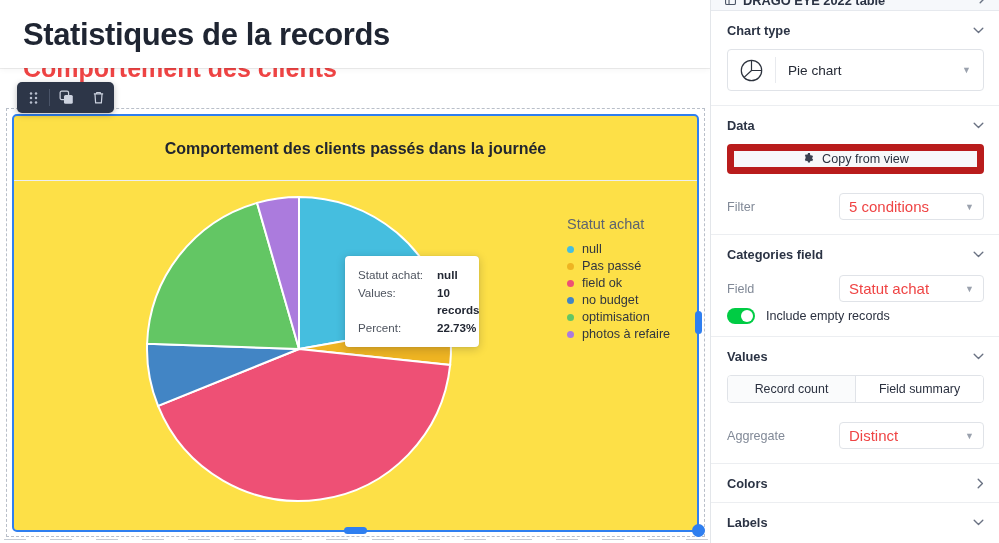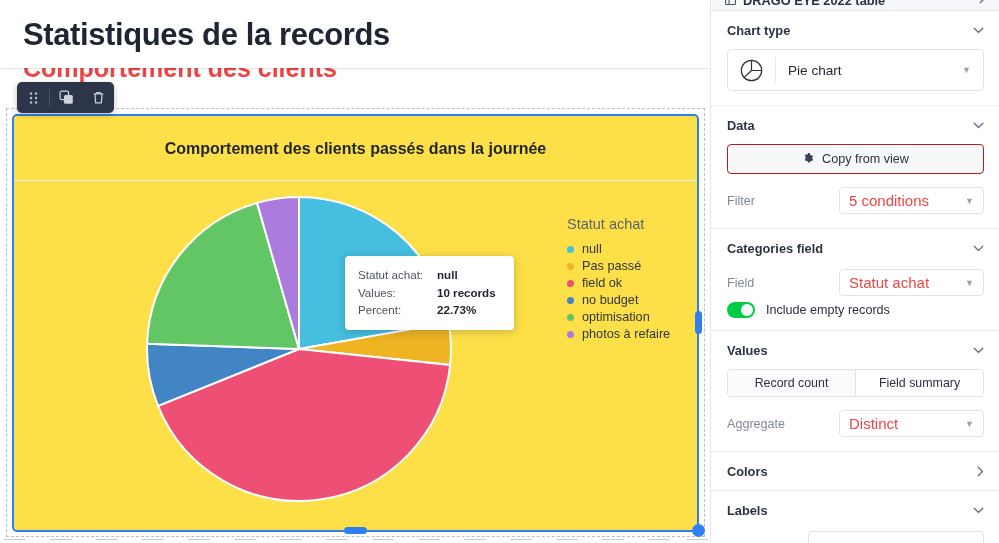--- a/index.html
+++ b/index.html
@@ -122,21 +122,21 @@
     margin-right: 8px; flex: none;
   }
   .legend-label {
     font-size: 12.7px; color: #31363f;
     white-space: nowrap;
   }
 
   
   #pie-tooltip {
     position: absolute; left: 345px; top: 256px;
-    width: 169px;
+    width: 134px;
     background: #ffffff;
     border-radius: 4px;
     box-shadow: 0 2px 10px rgba(20,25,40,0.22), 0 0 1px rgba(20,25,40,0.18);
     padding: 10px 13px 11px 13px;
     z-index: 30;
   }
   .tt-row { display: flex; font-size: 11.6px; line-height: 17.5px; color: #4d535e; }
   .tt-key { width: 62px; flex: none; }
   .tt-key.wide { width: 79px; }
   .tt-val { font-weight: bold; color: #222733; }
@@ -215,30 +215,30 @@
   }
   .big-select .bs-label { font-size: 13.6px; color: #262b36; margin-left: 12px; }
   .big-select .caret { margin-left: auto; margin-right: 12px; color: #9aa1ad; font-size: 9px; }
 
   
   .ghost-btn {
     display: flex; align-items: center; justify-content: center;
     gap: 8px;
     height: 30px;
     background: #f7f8fa;
-    border: 1px solid #b91c1c;
+    border: 7px solid #b91c1c;
     border-radius: 4px;
     font-size: 12.6px; color: #2b3140;
     cursor: pointer;
   }
 
   
   .field-row {
     display: flex; align-items: center;
-    margin-top: 13px;
+    margin-top: 19px;
   }
   .field-label { font-size: 12.6px; color: #818997; flex: none; }
   .mini-select {
     margin-left: auto;
     width: 145px; height: 27px;
     border: 1px solid #e0e3e8; border-radius: 4px;
     background: #fff;
     display: flex; align-items: center;
     padding: 0 9px;
     cursor: pointer;

